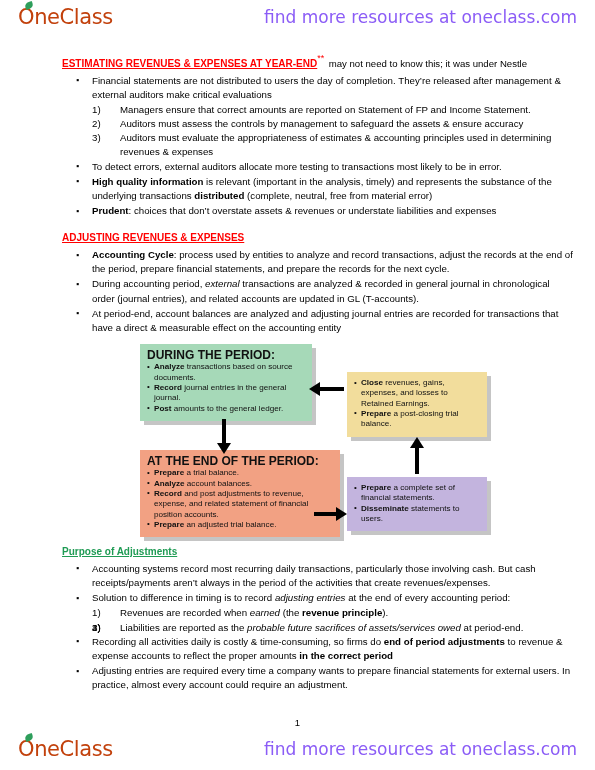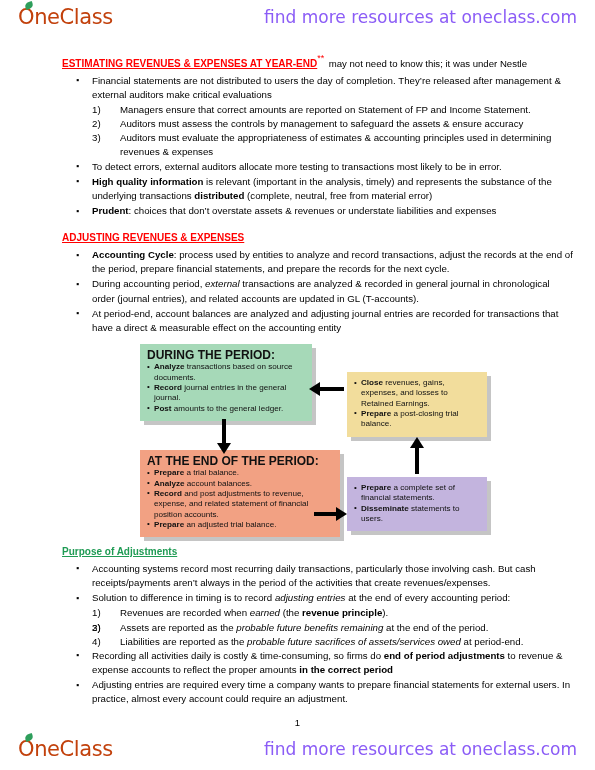--- a/index.html
+++ b/index.html
@@ -292,21 +292,20 @@
   <ol class="l2">
     <li>
       <span class="num">1)</span>
       <span>Revenues are recorded when <span class="i">earned</span> (the <span class="b">revenue principle</span>).</span>
     </li>
     <li>
       <span class="num">2)</span>
     </li>
     <li>
       <span class="num">3)</span>
-      <span>Assets are reported as the <span class="i">probable future benefits remaining</span> at the end of the period.</span>
     </li>
     <li>
       <span class="num">4)</span>
       <span>Liabilities are reported as the <span class="i">probable future sacrifices of assets/services owed</span> at period-end.</span>
     </li>
   </ol>
 
   <ul class="l1">
     <li>Recording all activities daily is costly &amp; time-consuming, so firms do <span class="b">end of period adjustments</span> to revenue &amp; expense accounts to reflect the proper amounts <span class="b">in the correct period</span></li>
     <li>Adjusting entries are required every time a company wants to prepare financial statements for external users. In practice, almost every account could require an adjustment.</li>

